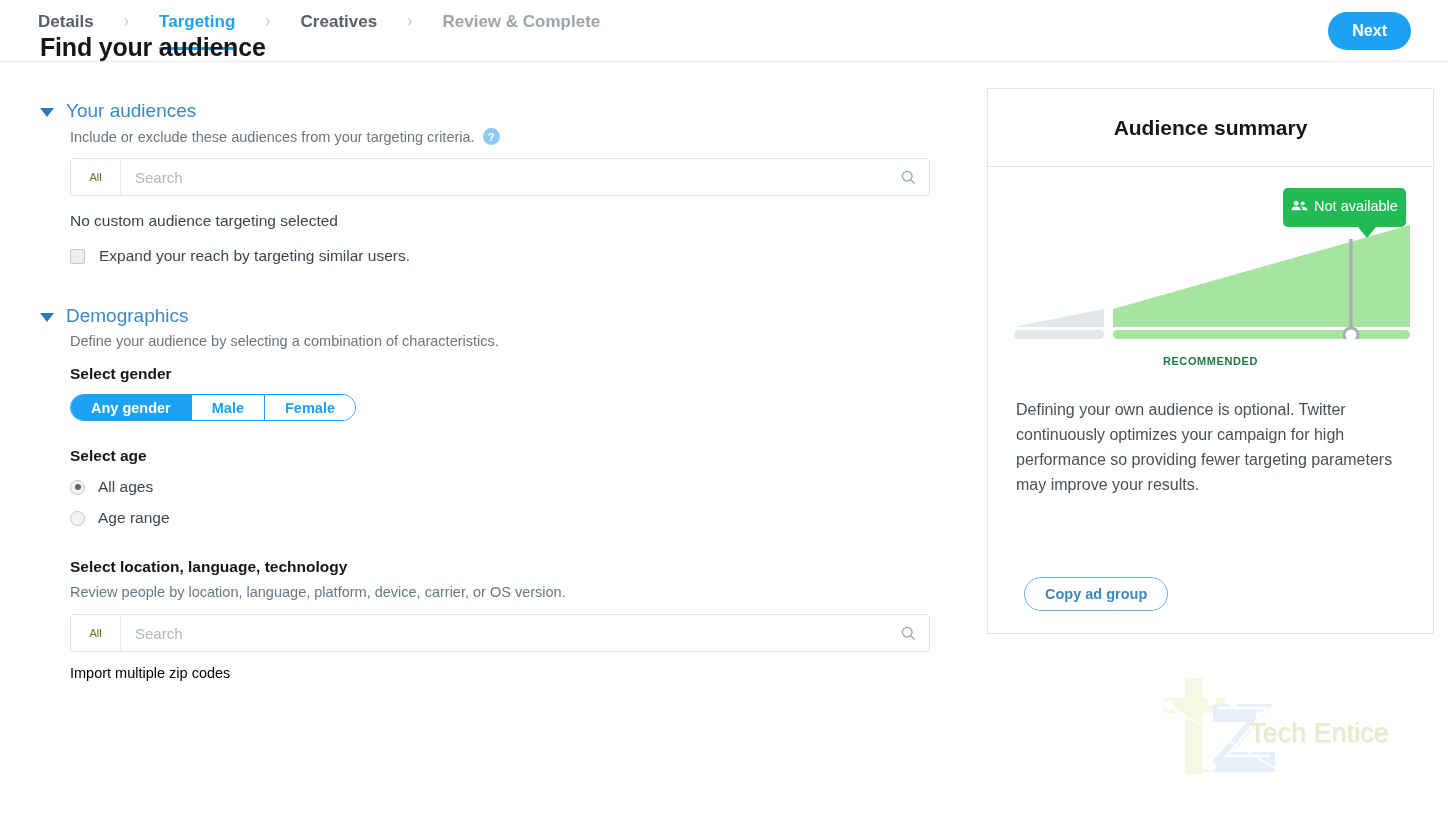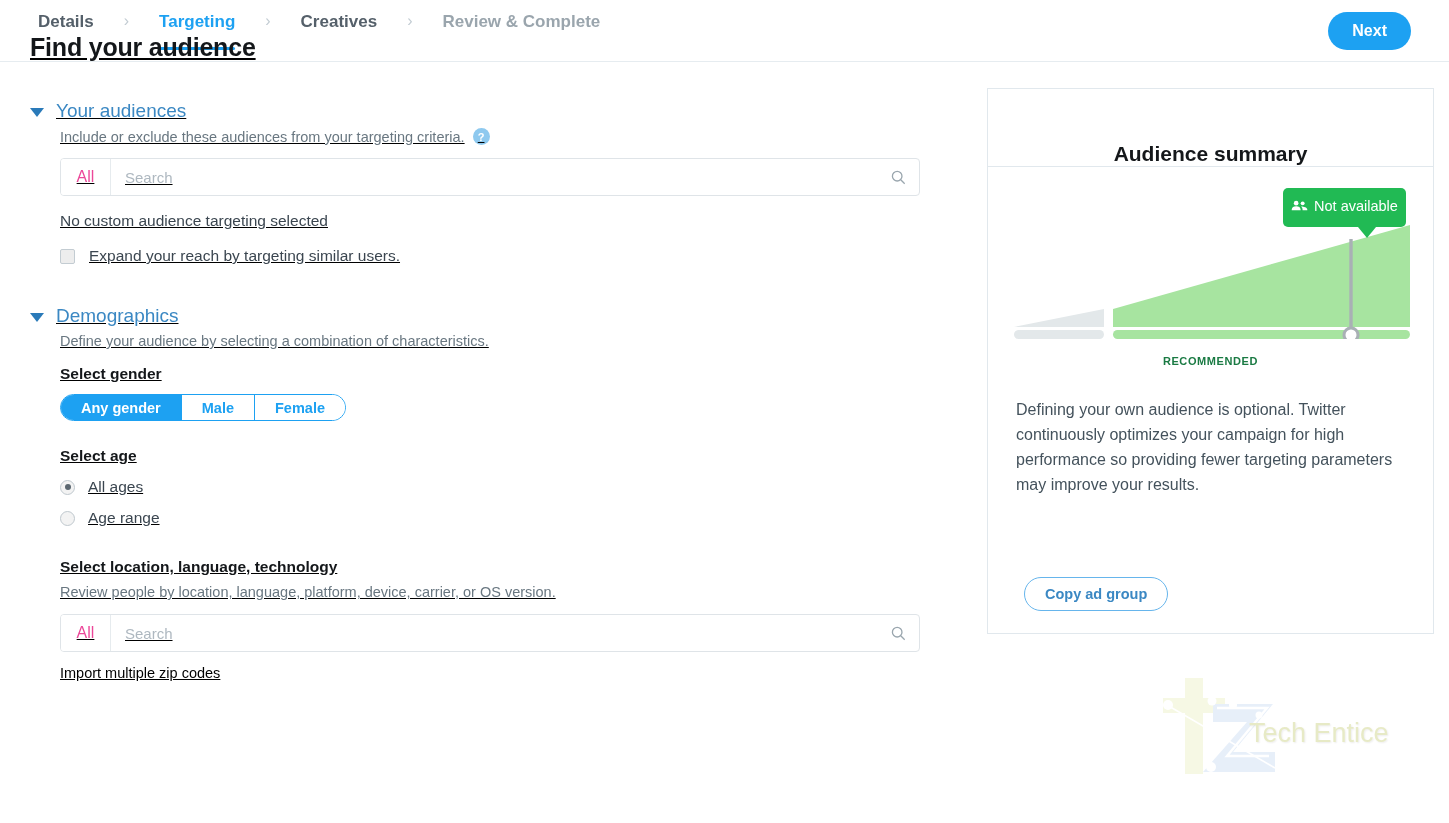--- a/index.html
+++ b/index.html
@@ -38,21 +38,21 @@
     color:#c3ccd3; font-size:16px; margin:0 14px; padding-bottom:20px;
     font-weight:400;
   }
   .next-btn {
     position:absolute; right:38px; top:12px;
     background:#1da1f2; color:#fff; border:none; border-radius:22px;
     font-size:16px; font-weight:bold; padding:10px 24px; cursor:pointer;
     font-family:"Liberation Sans", sans-serif;
     min-width:82px;
   }
-  .main-col { position:absolute; left:30px; top:33px; width:900px;text-decoration:underline; }
+  .main-col { position:absolute; left:40px; top:33px; width:900px; }
 
   .page-title {
     font-size:25px; font-weight:bold; color:#14171a; margin:0 0 38px 0;
     letter-spacing:-0.2px;
   }
 
   .section { margin-bottom:0; }
   .section-head {
     display:flex; align-items:center; gap:12px; margin-bottom:6px; cursor:pointer;
   }
@@ -74,21 +74,21 @@
     cursor:pointer;
   }
 
   .search-row {
     margin-left:30px; width:860px; height:38px;
     border:1px solid #dfe4e8; border-radius:4px; background:#fff;
     display:flex; align-items:stretch; overflow:hidden;
   }
   .search-all {
     width:50px; display:flex; align-items:center; justify-content:center;
-    font-size:16px; color:#ec4899; border-right:1px solid #e6ebee; cursor:pointer;
+    font-size:11px; color:#4d7c0f; border-right:1px solid #e6ebee; cursor:pointer;
     background:#fff;
     text-align:center;
   }
   .search-input {
     flex:1; border:none; outline:none; font-size:15px; color:#3d4a53;
     padding:0 14px; font-family:"Liberation Sans", sans-serif; background:transparent;
   }
   .search-input::placeholder { color:#aeb8c0; }
   .search-mag {
     width:42px; display:flex; align-items:center; justify-content:center;
@@ -136,21 +136,21 @@
 
   .link { color:#000000; font-size:14.5px; text-decoration:none; cursor:pointer; }
 
   
   .panel {
     position:absolute; left:987px; top:88px; width:447px; height:546px;
     border:1px solid #e1e8ed; background:#fff;
   }
   .panel-head {
     height:78px; border-bottom:1px solid #e1e8ed;
-    display:flex; align-items:flex-end; justify-content:center;
+    display:flex; align-items:center; justify-content:center;
   }
   .panel-head h2 { margin:0; font-size:21px; font-weight:bold; color:#14171a; }
 
   .gauge-wrap { position:relative; height:200px; }
   .gauge { position:absolute; left:26px; top:32px; width:396px; height:140px; }
 
   .recommended {
     text-align:center; font-size:11px; font-weight:bold; color:#1a7a43;
     letter-spacing:0.6px; margin-top:-12px;
   }

